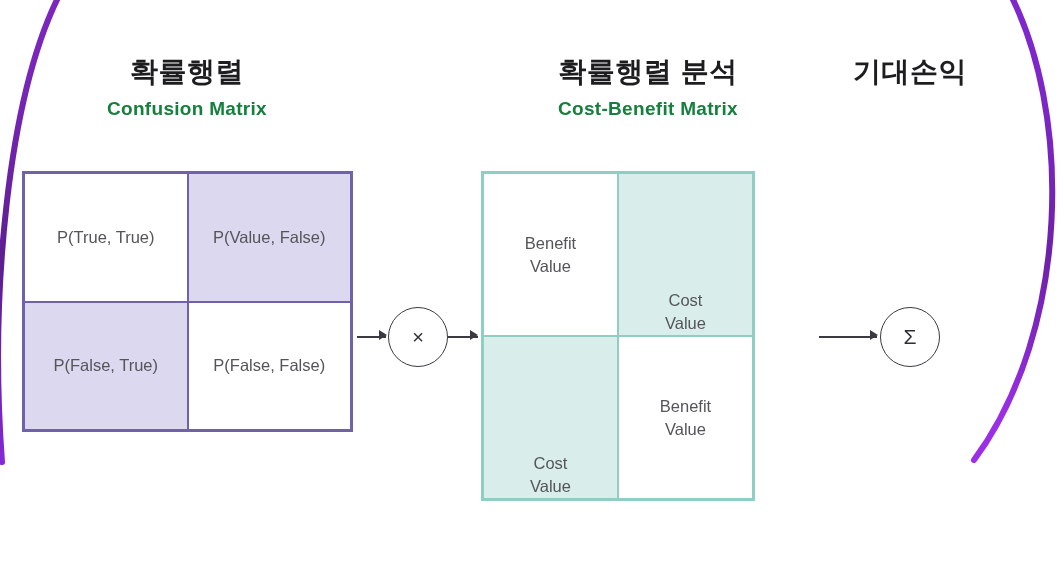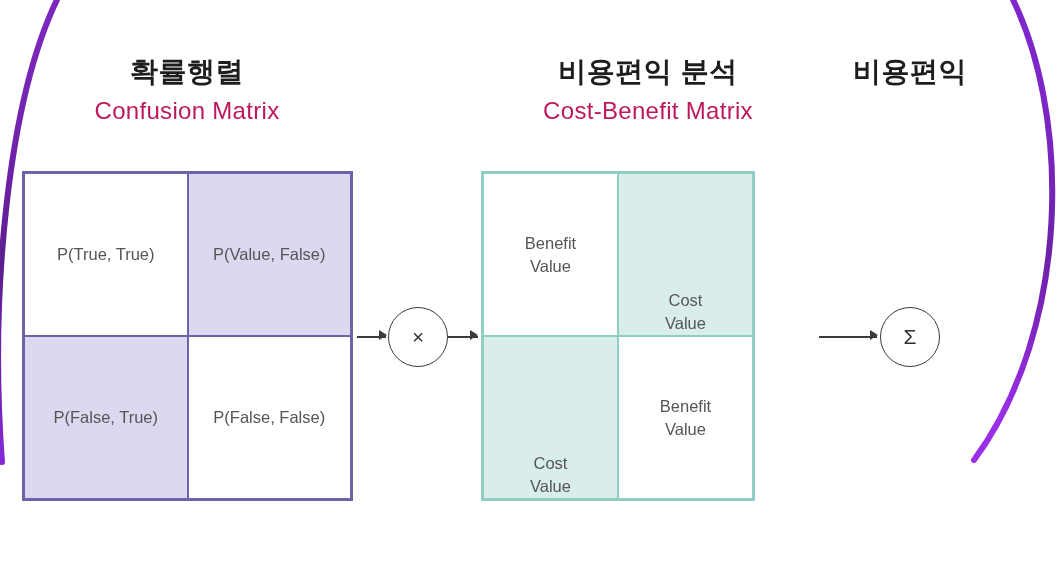--- a/index.html
+++ b/index.html
@@ -34,23 +34,23 @@
   .heading .ko {
     display: block;
     font-size: 28px;
     font-weight: bold;
     color: #1d1d1f;
     letter-spacing: 0.5px;
   }
   .heading .en {
     display: block;
     margin-top: 13px;
-    font-size: 24px;
-    font-weight: normal;
-    color: #be185d;
+    font-size: 19px;
+    font-weight: bold;
+    color: #15803d;
     letter-spacing: 0.3px;
   }
   #heading-confusion { left: 22px;  top: 58px; width: 330px; }
   #heading-costbenefit { left: 481px; top: 58px; width: 334px; }
   #heading-ev { left: 820px; top: 58px; width: 180px; }
 
   
   .matrix {
     position: absolute;
     display: grid;
@@ -65,21 +65,21 @@
     justify-content: center;
     text-align: center;
     font-size: 16.5px;
     color: #555559;
     line-height: 1.38;
   }
 
   
   #matrix-confusion {
     left: 22px; top: 171px;
-    width: 331px; height: 330px;
+    width: 331px; height: 261px;
     border: 2px solid #6f62a8;
     background: #ffffff;
   }
   #matrix-confusion .cell { border: 1px solid #6f62a8; }
   #matrix-confusion .fill { background: #dcd8ef; }
   #matrix-confusion .blank { background: #ffffff; }
 
   
   #matrix-costbenefit {
     left: 481px; top: 171px;
@@ -150,26 +150,26 @@
     <path d="M 64 -14 C 6 92, -10 300, 2 462" fill="none" stroke="url(#arcGradLeft)" stroke-width="6" stroke-linecap="round"></path>
     <path d="M 1006 -14 C 1074 110, 1070 330, 974 460" fill="none" stroke="url(#arcGradRight)" stroke-width="6" stroke-linecap="round"></path>
   </svg>
 
   <div class="heading" id="heading-confusion">
     <span class="ko">확률행렬</span>
     <span class="en">Confusion Matrix</span>
   </div>
 
   <div class="heading" id="heading-costbenefit">
-    <span class="ko">비용편익 분석</span>
+    <span class="ko">확률행렬 분석</span>
     <span class="en">Cost-Benefit Matrix</span>
   </div>
 
   <div class="heading" id="heading-ev">
-    <span class="ko">비용편익</span>
+    <span class="ko">기대손익</span>
   </div>
 
   <div class="matrix" id="matrix-confusion">
     <div class="cell blank">P(True, True)</div>
     <div class="cell fill">P(Value, False)</div>
     <div class="cell fill">P(False, True)</div>
     <div class="cell blank">P(False, False)</div>
   </div>
 
   <div class="connector" id="connector-a"></div>

